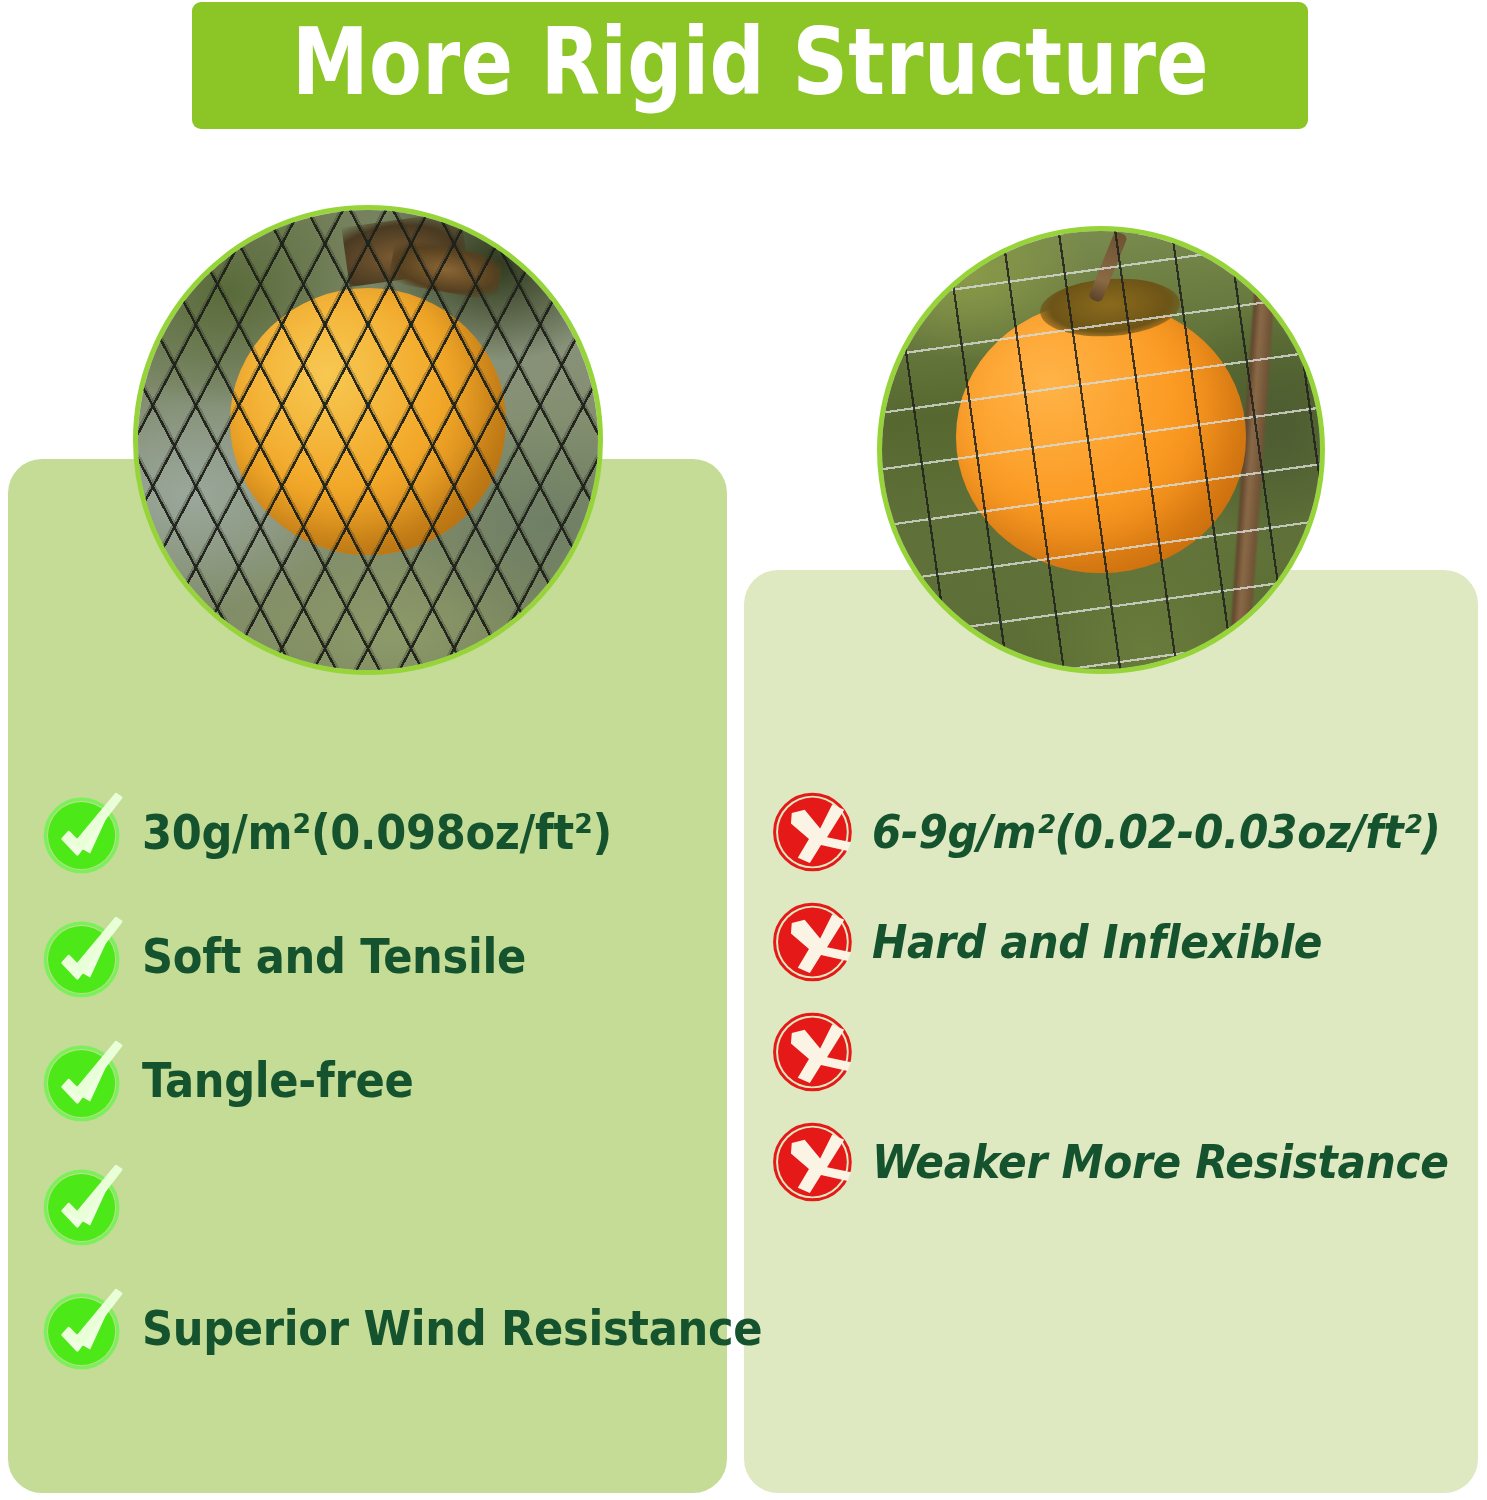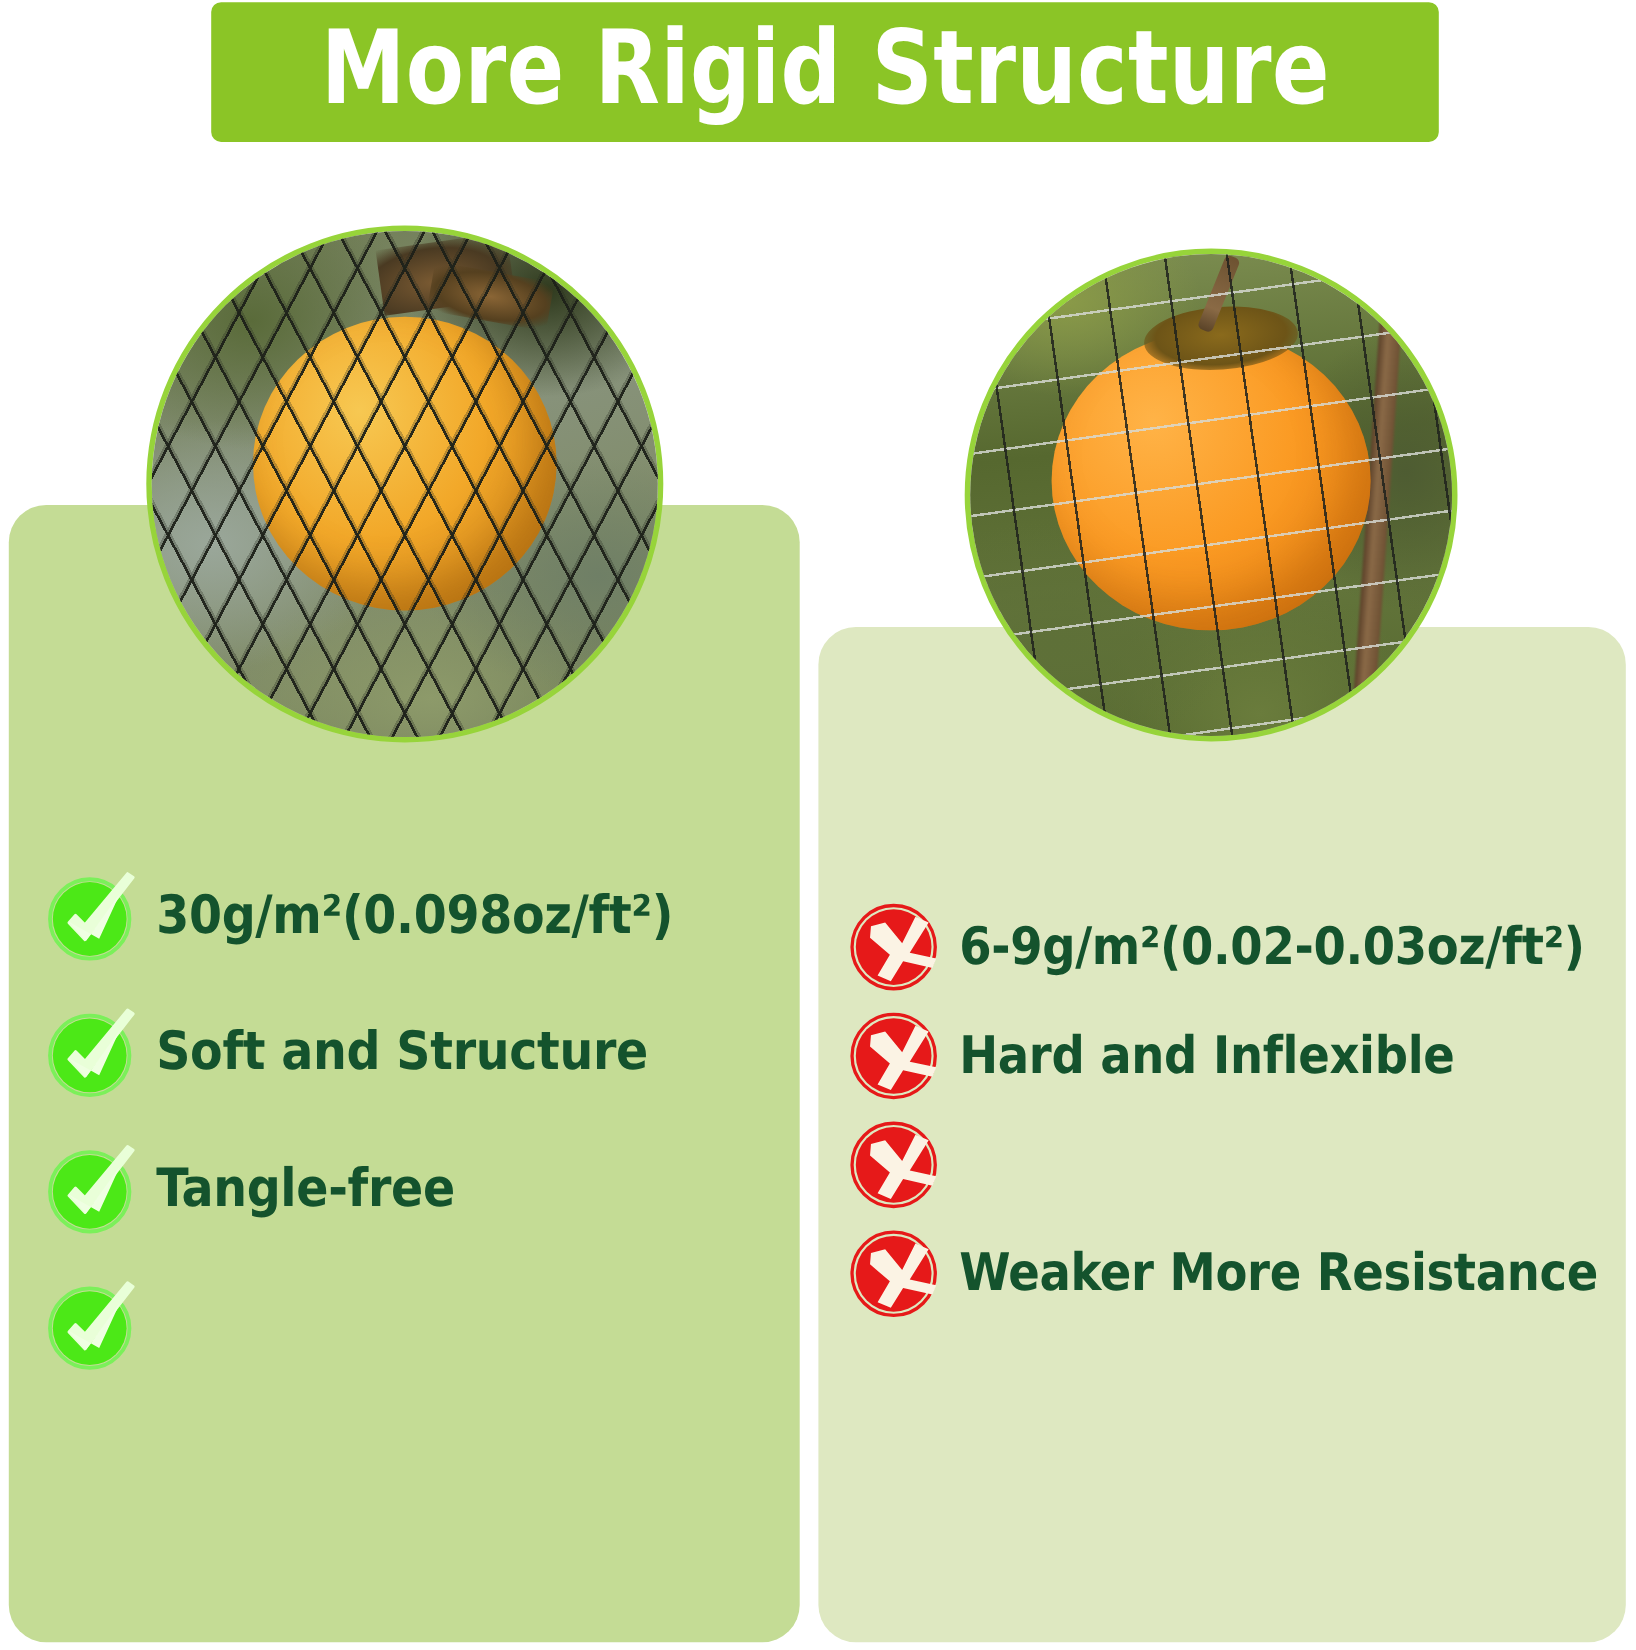--- a/index.html
+++ b/index.html
@@ -217,23 +217,24 @@
     flex-direction: column;
   }
   #list-left {
     left: 42px;
     top: 795px;
     width: 680px;
     gap: 50px;
   }
   #list-right {
     left: 772px;
-    top: 824px;
+    top: 795px;
     width: 700px;
-    gap: 25px;
+    gap: 36px;
+    font-style: italic;
   }
   .feature-row {
     display: flex;
     align-items: center;
     height: 74px;
   }
   .feature-icon {
     flex: 0 0 auto;
     width: 86px;
     height: 86px;
@@ -298,21 +299,21 @@
     <span class="feature-label"><span>30g/m²(0.098oz/ft²)</span></span>
   </div>
 
   <div class="feature-row">
     <svg class="feature-icon" viewBox="0 0 100 100">
       <circle cx="46" cy="54" r="39" fill="#4CE817"></circle>
       <circle cx="46" cy="54" r="42" fill="none" stroke="#7BF05A" stroke-width="4"></circle>
       <path d="M24 58 L41 76 L92 10 L86 6 L41 60 L31 50 Z" fill="#E9FFD8" stroke="#E9FFD8" stroke-width="3" stroke-linejoin="round"></path>
       <path d="M24 57 L42 77 L78 27 L56 75 L40 66 Z" fill="#EFFFE2"></path>
     </svg>
-    <span class="feature-label">Soft and Structure</span>
+    <span class="feature-label">Soft and Tensile</span>
   </div>
 
   <div class="feature-row">
     <svg class="feature-icon" viewBox="0 0 100 100">
       <circle cx="46" cy="54" r="39" fill="#4CE817"></circle>
       <circle cx="46" cy="54" r="42" fill="none" stroke="#7BF05A" stroke-width="4"></circle>
       <path d="M24 58 L41 76 L92 10 L86 6 L41 60 L31 50 Z" fill="#E9FFD8" stroke="#E9FFD8" stroke-width="3" stroke-linejoin="round"></path>
       <path d="M24 57 L42 77 L78 27 L56 75 L40 66 Z" fill="#EFFFE2"></path>
     </svg>
     <span class="feature-label">Tangle-free</span>
@@ -320,20 +321,29 @@
 
   <div class="feature-row">
     <svg class="feature-icon" viewBox="0 0 100 100">
       <circle cx="46" cy="54" r="39" fill="#4CE817"></circle>
       <circle cx="46" cy="54" r="42" fill="none" stroke="#7BF05A" stroke-width="4"></circle>
       <path d="M24 58 L41 76 L92 10 L86 6 L41 60 L31 50 Z" fill="#E9FFD8" stroke="#E9FFD8" stroke-width="3" stroke-linejoin="round"></path>
       <path d="M24 57 L42 77 L78 27 L56 75 L40 66 Z" fill="#EFFFE2"></path>
     </svg>
   </div>
 
+  <div class="feature-row">
+    <svg class="feature-icon" viewBox="0 0 100 100">
+      <circle cx="46" cy="54" r="39" fill="#4CE817"></circle>
+      <circle cx="46" cy="54" r="42" fill="none" stroke="#7BF05A" stroke-width="4"></circle>
+      <path d="M24 58 L41 76 L92 10 L86 6 L41 60 L31 50 Z" fill="#E9FFD8" stroke="#E9FFD8" stroke-width="3" stroke-linejoin="round"></path>
+      <path d="M24 57 L42 77 L78 27 L56 75 L40 66 Z" fill="#EFFFE2"></path>
+    </svg>
+    <span class="feature-label">Superior Wind Resistance</span>
+  </div>
 
 </div>
 
 <div class="feature-list" id="list-right">
 
   <div class="feature-row">
     <svg class="feature-icon" viewBox="0 0 100 100">
       <circle cx="47" cy="50" r="40" fill="#E61919"></circle>
       <circle cx="47" cy="50" r="44" fill="none" stroke="#E61919" stroke-width="3.5"></circle>
       <path d="M23 28 L38 24 L56 46 L70 18 L84 24 L64 56 L92 62 L88 72 L57 65 L44 86 L30 80 L43 58 L22 40 Z" fill="#FBF3E4"></path>

